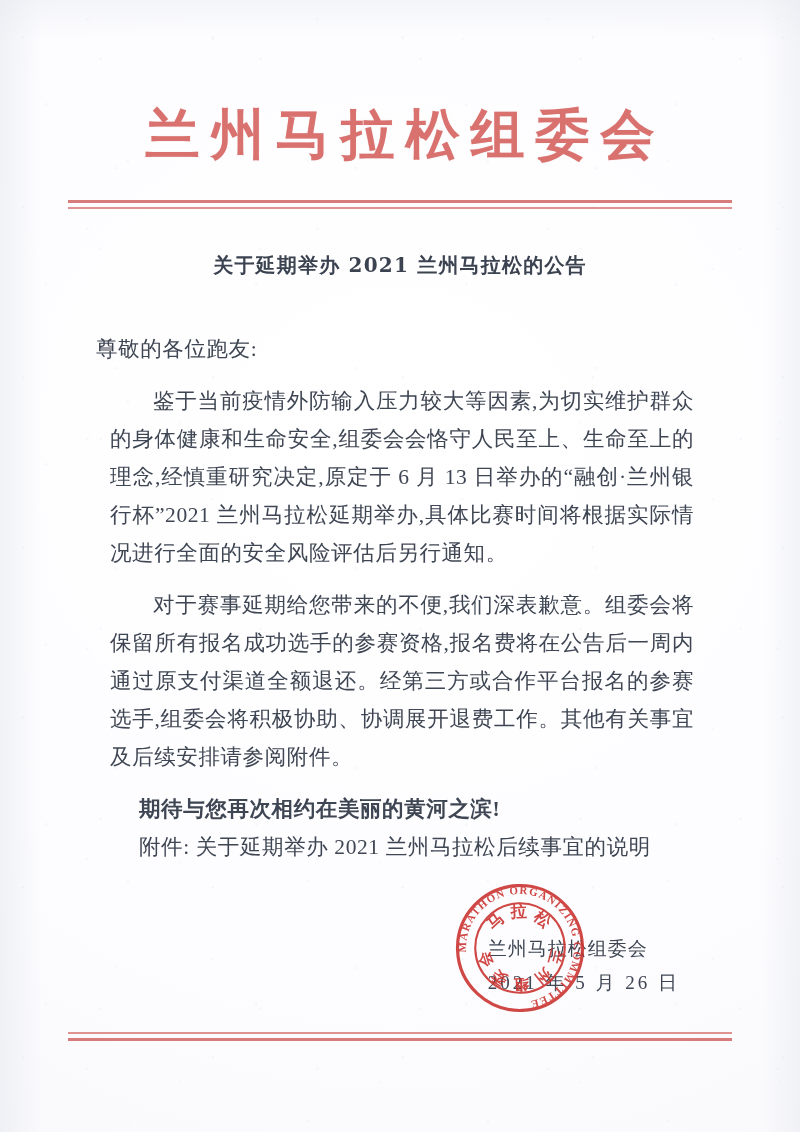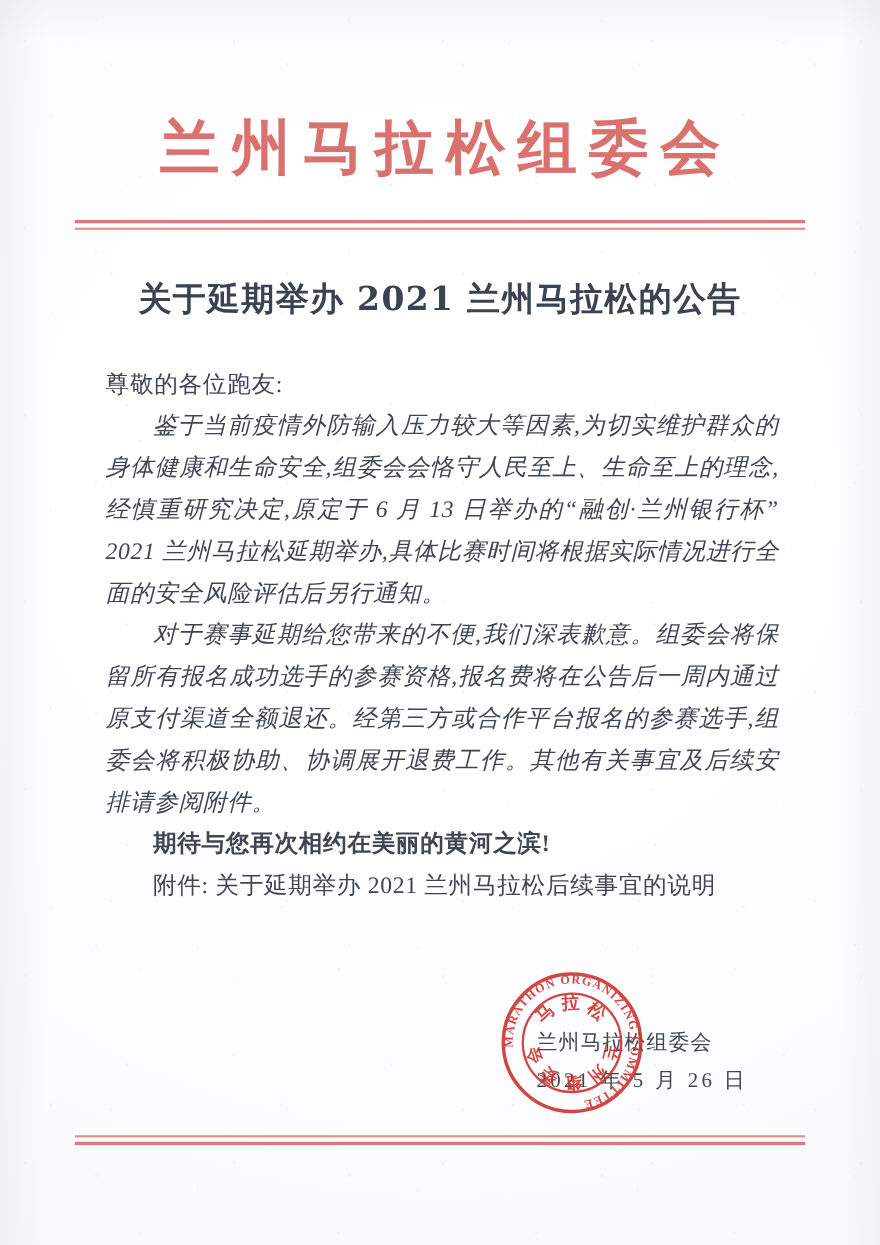--- a/index.html
+++ b/index.html
@@ -94,21 +94,21 @@
   .rule-gap { height: 4px; }
 
   
   .doc-title {
     position: absolute;
     left: 0;
     right: 0;
     top: 252px;
     text-align: center;
     font-family: "DejaVu Serif", "Liberation Serif", serif;
-    font-size: 30px;
+    font-size: 20px;
     font-weight: 700;
     letter-spacing: 1.2px;
     color: #3b4250;
   }
 
   .body-block {
     position: absolute;
     left: 96px;
     width: 612px;
     top: 330px;
@@ -116,23 +116,22 @@
     font-size: 21.5px;
     line-height: 38px;
     letter-spacing: .6px;
     text-align: justify;
     text-justify: inter-ideograph;
   }
   .salutation {
     margin: 0 0 0 0;
   }
   .para {
-    margin: 0;
+    margin: 14px;
     text-indent: 2em;
-    font-style: italic;
   }
   .closing {
     margin: 0;
     text-indent: 2em;
     font-weight: bold;
   }
   .attachment {
     margin: 0;
     text-indent: 2em;
   }

